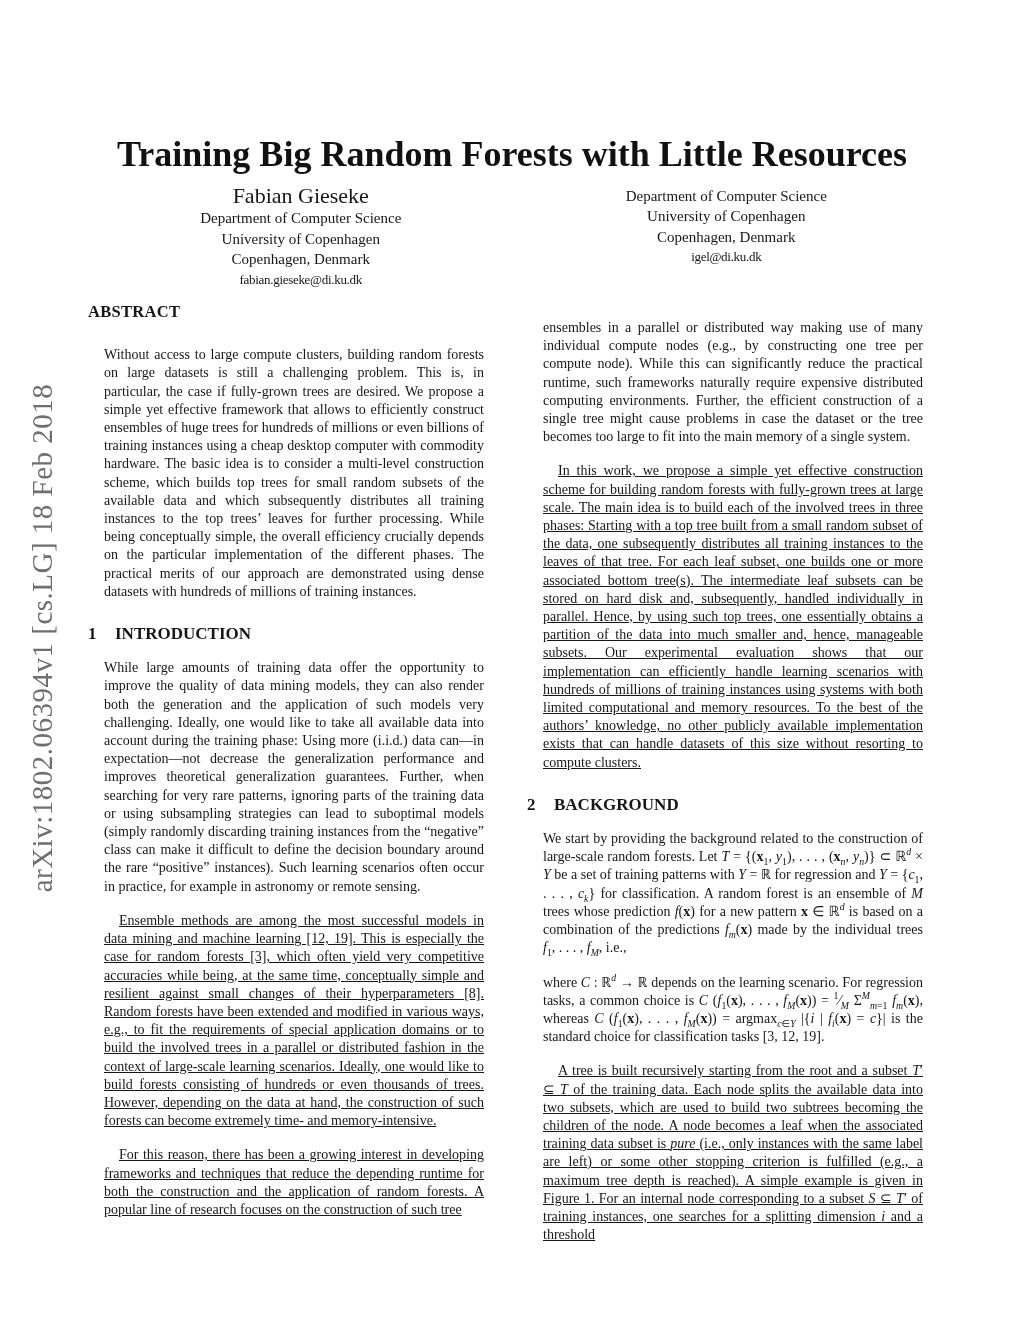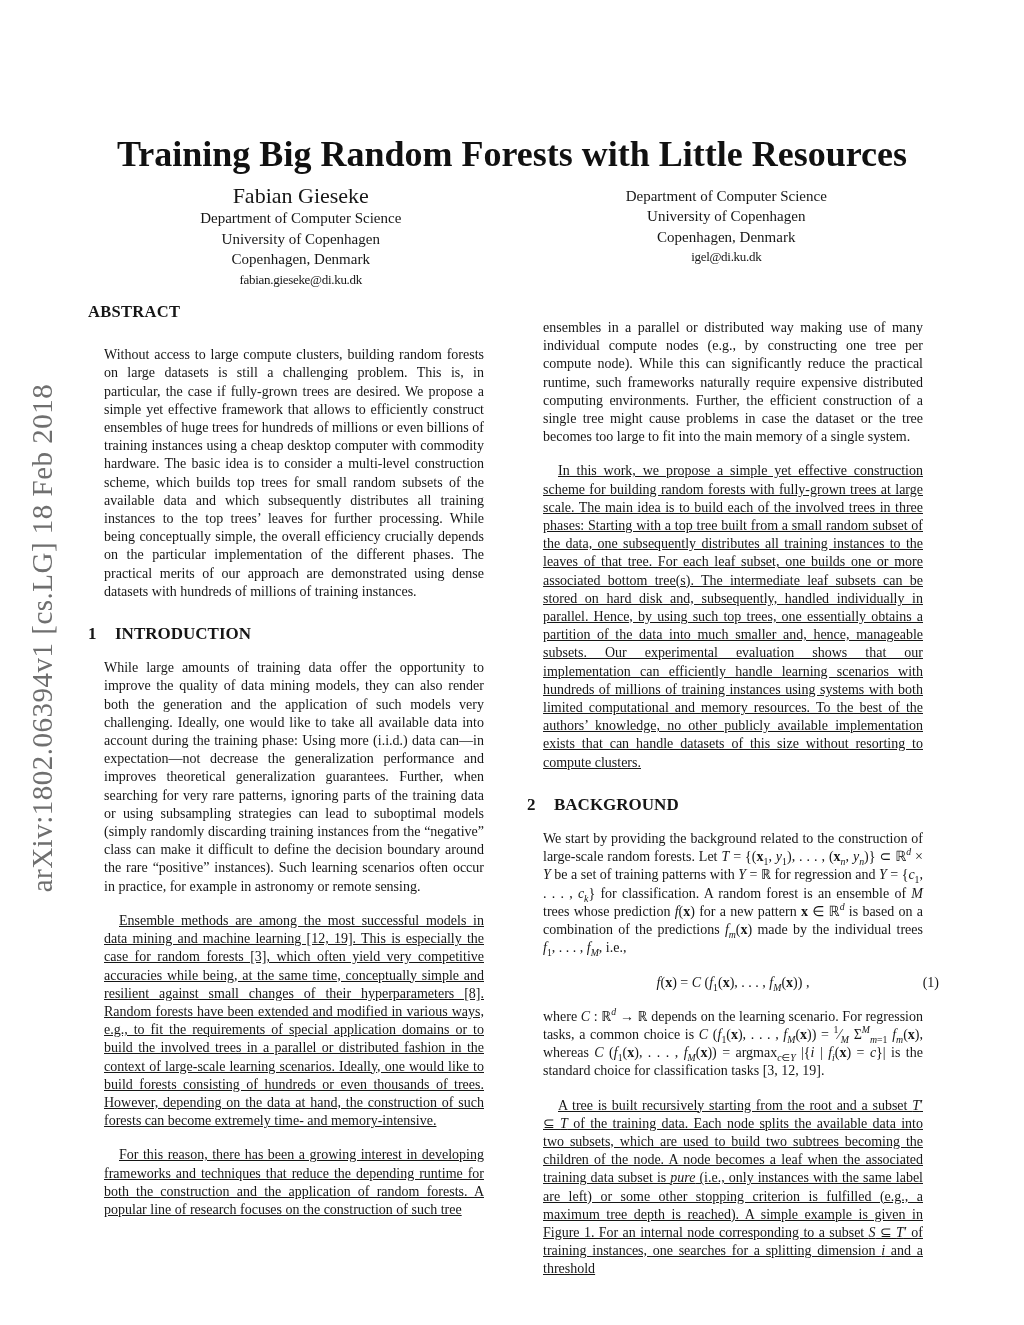--- a/index.html
+++ b/index.html
@@ -91,22 +91,18 @@
   <div class="col col-right">
     <p>ensembles in a parallel or distributed way making use of many individual compute nodes (e.g., by constructing one tree per compute node). While this can significantly reduce the practical runtime, such frameworks naturally require expensive distributed computing environments. Further, the efficient construction of a single tree might cause problems in case the dataset or the tree becomes too large to fit into the main memory of a single system.</p>
     <p class="ind">In this work, we propose a simple yet effective construction scheme for building random forests with fully-grown trees at large scale. The main idea is to build each of the involved trees in three phases: Starting with a top tree built from a small random subset of the data, one subsequently distributes all training instances to the leaves of that tree. For each leaf subset, one builds one or more associated bottom tree(s). The intermediate leaf subsets can be stored on hard disk and, subsequently, handled individually in parallel. Hence, by using such top trees, one essentially obtains a partition of the data into much smaller and, hence, manageable subsets. Our experimental evaluation shows that our implementation can efficiently handle learning scenarios with hundreds of millions of training instances using systems with both limited computational and memory resources. To the best of the authors’ knowledge, no other publicly available implementation exists that can handle datasets of this size without resorting to compute clusters.</p>
 
     <div class="heading-section">
       <span class="sec-num">2</span>
       <span>BACKGROUND</span>
     </div>
     <p>We start by providing the background related to the construction of large-scale random forests. Let <i>T</i> = {(<b>x</b><sub>1</sub>, <i>y</i><sub>1</sub>), . . . , (<b>x</b><sub><i>n</i></sub>, <i>y</i><sub><i>n</i></sub>)} ⊂ ℝ<sup><i>d</i></sup> × <i>Y</i> be a set of training patterns with <i>Y</i> = ℝ for regression and <i>Y</i> = {<i>c</i><sub>1</sub>, . . . , <i>c</i><sub><i>k</i></sub>} for classification. A random forest is an ensemble of <i>M</i> trees whose prediction <i>f</i>(<b>x</b>) for a new pattern <b>x</b> ∈ ℝ<sup><i>d</i></sup> is based on a combination of the predictions <i>f</i><sub><i>m</i></sub>(<b>x</b>) made by the individual trees <i>f</i><sub>1</sub>, . . . , <i>f</i><sub><i>M</i></sub>, i.e.,</p>
 
-    <div class="equation">
-      <span><i>f</i>(<b>x</b>) = <i>C</i> (<i>f</i><sub>1</sub>(<b>x</b>), . . . , <i>f</i><sub><i>M</i></sub>(<b>x</b>)) ,</span>
-      <span class="eq-num">(1)</span>
-    </div>
 
     <p>where <i>C</i> : ℝ<sup><i>d</i></sup> → ℝ depends on the learning scenario. For regression tasks, a common choice is <i>C</i> (<i>f</i><sub>1</sub>(<b>x</b>), . . . , <i>f</i><sub><i>M</i></sub>(<b>x</b>)) = <sup>1</sup>⁄<sub><i>M</i></sub> Σ<sup><i>M</i></sup><sub><i>m</i>=1</sub> <i>f</i><sub><i>m</i></sub>(<b>x</b>), whereas <i>C</i> (<i>f</i><sub>1</sub>(<b>x</b>), . . . , <i>f</i><sub><i>M</i></sub>(<b>x</b>)) = argmax<sub><i>c</i>∈<i>Y</i></sub> |{<i>i</i> | <i>f</i><sub><i>i</i></sub>(<b>x</b>) = <i>c</i>}| is the standard choice for classification tasks [3, 12, 19].</p>
     <p class="ind">A tree is built recursively starting from the root and a subset <i>T</i>′ ⊆ <i>T</i> of the training data. Each node splits the available data into two subsets, which are used to build two subtrees becoming the children of the node. A node becomes a leaf when the associated training data subset is <i>pure</i> (i.e., only instances with the same label are left) or some other stopping criterion is fulfilled (e.g., a maximum tree depth is reached). A simple example is given in Figure 1. For an internal node corresponding to a subset <i>S</i> ⊆ <i>T</i>′ of training instances, one searches for a splitting dimension <i>i</i> and a threshold</p>
   </div>
 
 </div>
 
 </body></html>

